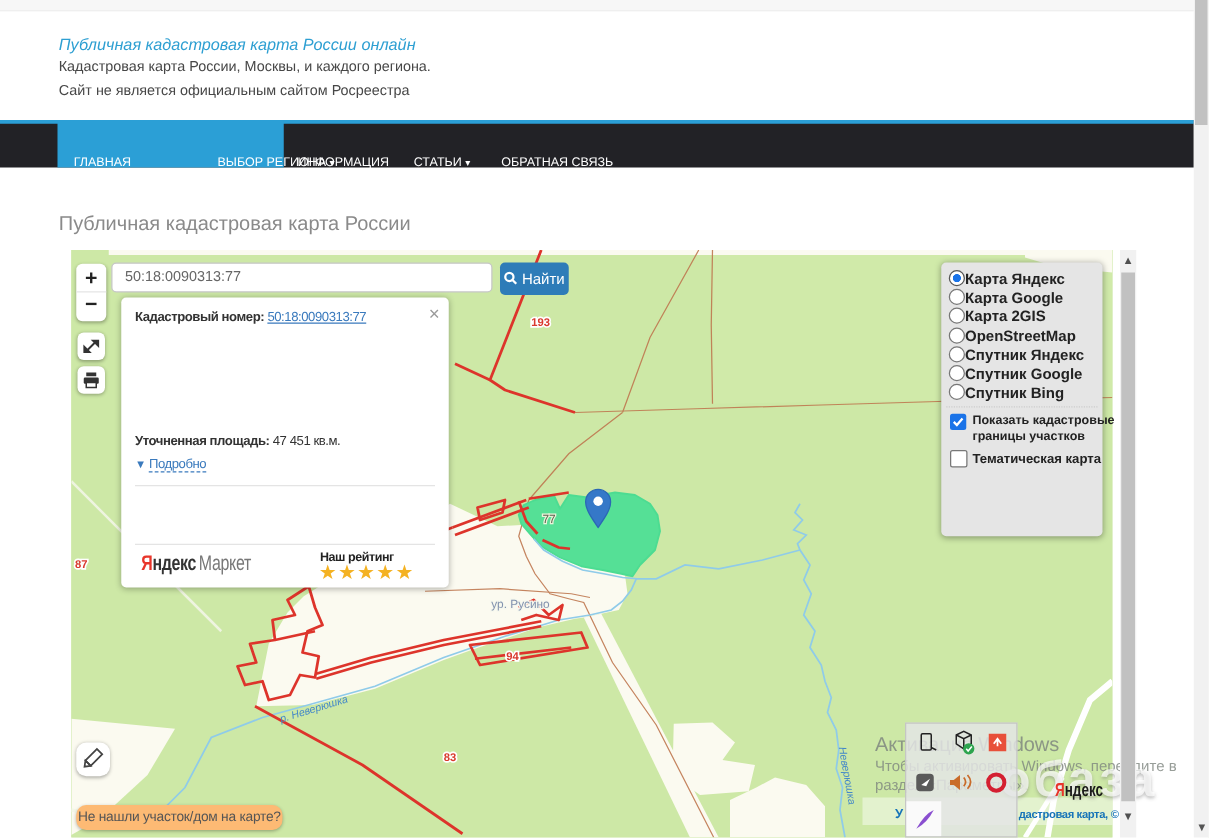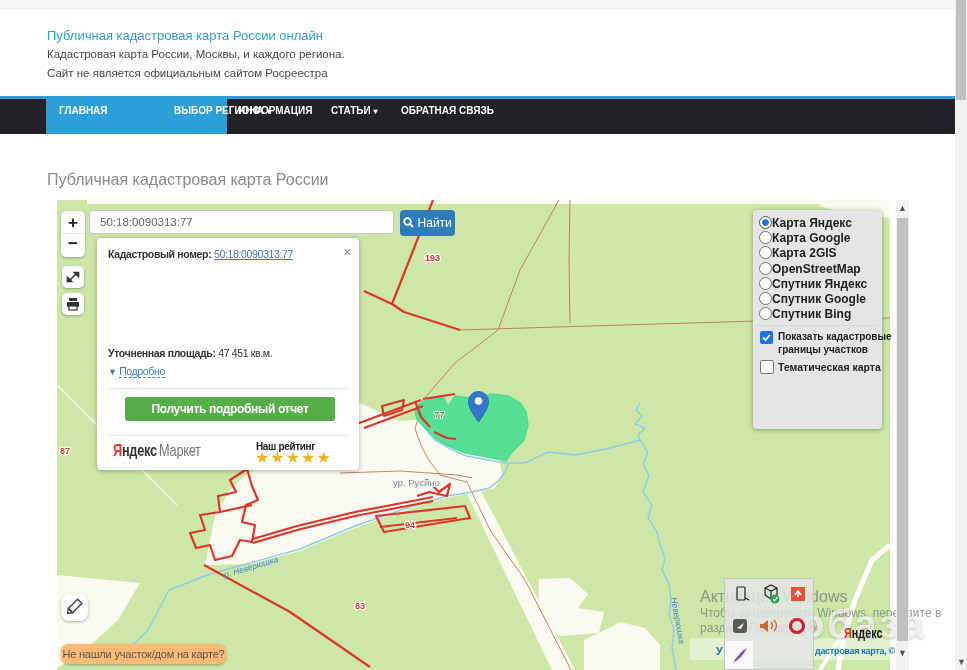--- a/index.html
+++ b/index.html
@@ -3,27 +3,27 @@
 <meta charset="utf-8">
 <style>
 html,body{margin:0;padding:0;width:967px;height:670px;overflow:hidden;background:#fff;
 font-family:"Liberation Sans",sans-serif;}
 .abs{position:absolute;}
 .rd{display:inline-block;width:11px;height:11px;border:1px solid #777;border-radius:50%;background:#fff;vertical-align:-2px;}
 </style>
 </head>
 <body>
 <div class="abs" style="left:0;top:0;width:955px;height:8px;background:#f7f7f7;border-bottom:1px solid #efefef;"></div>
-<div class="abs" style="left:47px;top:28px;font-size:13px;color:#2d9fd2;">Публичная кадастровая карта России онлайн</div>
+<div class="abs" style="left:47px;top:28px;font-size:13px;color:#2d9fd2;font-style:italic;">Публичная кадастровая карта России онлайн</div>
 <div class="abs" style="left:47px;top:48px;font-size:11.5px;color:#474747;">Кадастровая карта России, Москвы, и каждого региона.</div>
 <div class="abs" style="left:47px;top:67px;font-size:11.5px;color:#474747;">Сайт не является официальным сайтом Росреестра</div>
 
 <div class="abs" style="left:0;top:96px;width:955px;height:38px;background:#222226;border-top:3px solid #2b9fd6;box-sizing:border-box;"></div>
 <div class="abs" style="left:46px;top:96px;width:181px;height:38px;background:#2b9fd6;"></div>
-<div class="abs nav" style="left:0;top:92px;width:955px;height:28px;font-size:10px;font-weight:bold;color:#fff;">
+<div class="abs nav" style="left:0;top:112px;width:955px;height:28px;font-size:10px;font-weight:normal;color:#fff;">
   <span class="abs" style="left:59px;top:13px;letter-spacing:0;">ГЛАВНАЯ</span>
   <span class="abs" style="left:126px;top:13px;letter-spacing:0;padding-left:48px;">ВЫБОР РЕГИОНА <span style="font-size:8px;">▾</span></span>
   <span class="abs" style="left:238px;top:13px;letter-spacing:0;">ИНФОРМАЦИЯ</span>
   <span class="abs" style="left:331px;top:13px;letter-spacing:0;">СТАТЬИ <span style="font-size:8px;">▾</span></span>
   <span class="abs" style="left:401px;top:13px;letter-spacing:0;">ОБРАТНАЯ СВЯЗЬ</span>
 </div>
 <div class="abs" style="left:47px;top:171px;font-size:16px;color:#8a8a8a;">Публичная кадастровая карта России</div>
 
 <div class="abs" id="map" style="left:57px;top:200px;width:833px;height:470px;background:#cbe7a3;overflow:hidden;">
 <svg width="833" height="470" viewBox="0 0 833 470" style="position:absolute;left:0;top:0;">
@@ -125,21 +125,20 @@
       <circle cx="4.5" cy="4.5" r="3.3" stroke="#fff" stroke-width="1.8" fill="none"></circle>
       <line x1="7" y1="7" x2="10" y2="10" stroke="#fff" stroke-width="1.8"></line>
     </svg> Найти</div>
 
 <div class="abs" style="left:97px;top:238px;width:262px;height:232px;background:#fff;border-radius:4px;box-shadow:0 1px 5px rgba(0,0,0,.3);font-size:10.5px;letter-spacing:-0.35px;color:#333;">
  <div class="abs" style="left:246px;top:5px;font-size:15px;color:#9a9a9a;">×</div>
  <div class="abs" style="left:11px;top:10px;white-space:nowrap;"><b>Кадастровый номер:</b> <span style="color:#3a7abd;text-decoration:underline;">50:18:0090313:77</span></div>
  <div class="abs" style="left:11px;top:109px;white-space:nowrap;"><b>Уточненная площадь:</b> 47 451 кв.м.</div>
  <div class="abs" style="left:11px;top:127px;color:#3a7abd;text-align:center;"><span style="font-size:9px;">▼</span> <span style="border-bottom:1px dashed #3a7abd;">Подробно</span></div>
  <div class="abs" style="left:11px;top:150px;width:240px;height:1px;background:#e4e4e4;"></div>
- <div class="abs" style="left:28px;top:159px;width:210px;height:24px;background:#56ae48;border-radius:3px;color:#fff;font-size:12px;font-weight:bold;text-align:center;line-height:24px;">Получить подробный отчет</div>
  <div class="abs" style="left:11px;top:197px;width:240px;height:1px;background:#e4e4e4;"></div>
  <div class="abs" style="left:16px;top:203px;font-size:17px;font-weight:bold;transform:scaleX(.75);transform-origin:0 0;white-space:nowrap;"><span style="color:#e8352a;">Я</span><span style="color:#333;">ндекс</span><span style="color:#777;font-weight:normal;"> Маркет</span></div>
  <div class="abs" style="left:159px;top:203px;font-size:10px;font-weight:bold;color:#222;">Наш рейтинг</div>
  <div class="abs" style="left:158px;top:210px;font-size:16px;color:#f4b223;letter-spacing:1px;">★★★★★</div>
 </div>
 
 <div class="abs" style="left:753px;top:210px;width:129px;height:219px;background:#e5e5e5;border-radius:4px;box-shadow:0 1px 5px rgba(0,0,0,.35);font-size:12px;color:#222;font-weight:bold;">
  <div class="abs" style="left:6px;top:6px;line-height:15.2px;">
   <span style="display:inline-block;width:11px;height:11px;border:1px solid #555;border-radius:50%;background:radial-gradient(circle,#1a73e8 0 3px,#fff 3.5px);vertical-align:-2px;"></span>Карта Яндекс<br>
   <span class="rd"></span>Карта Google<br>

